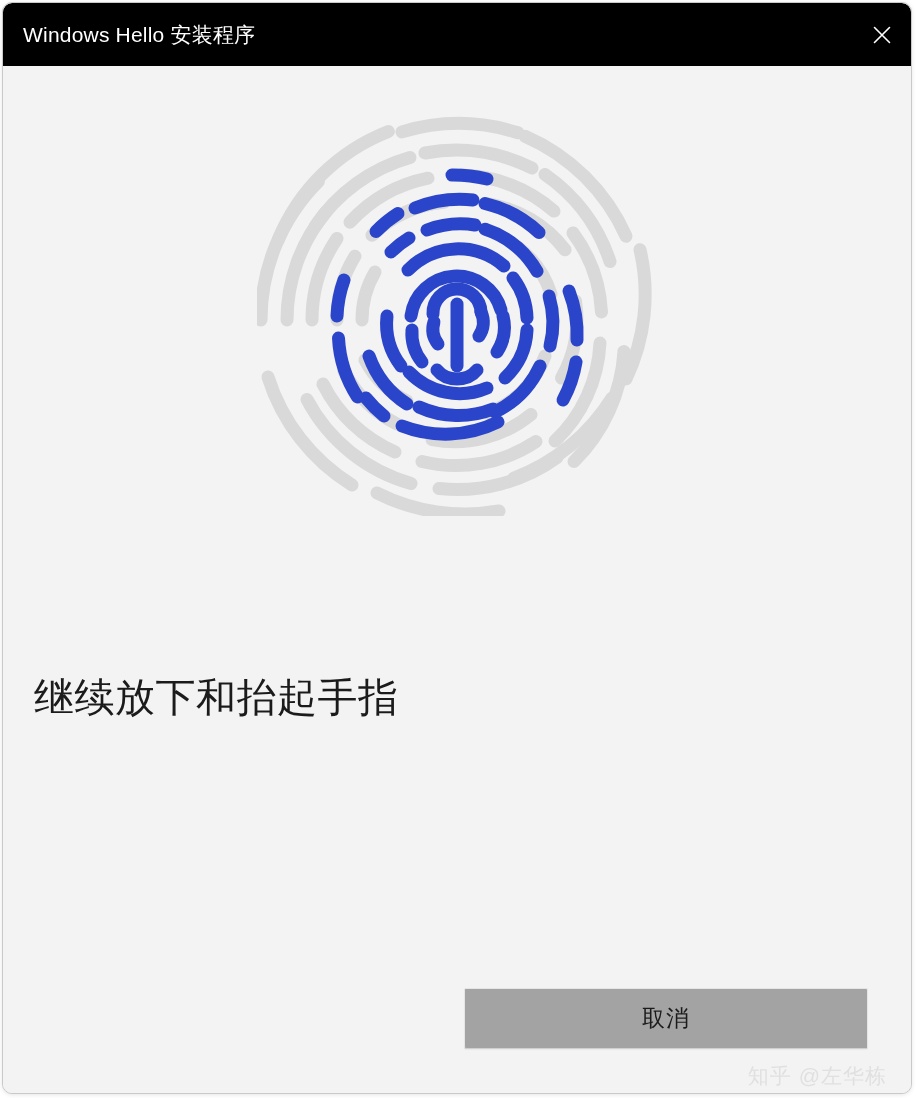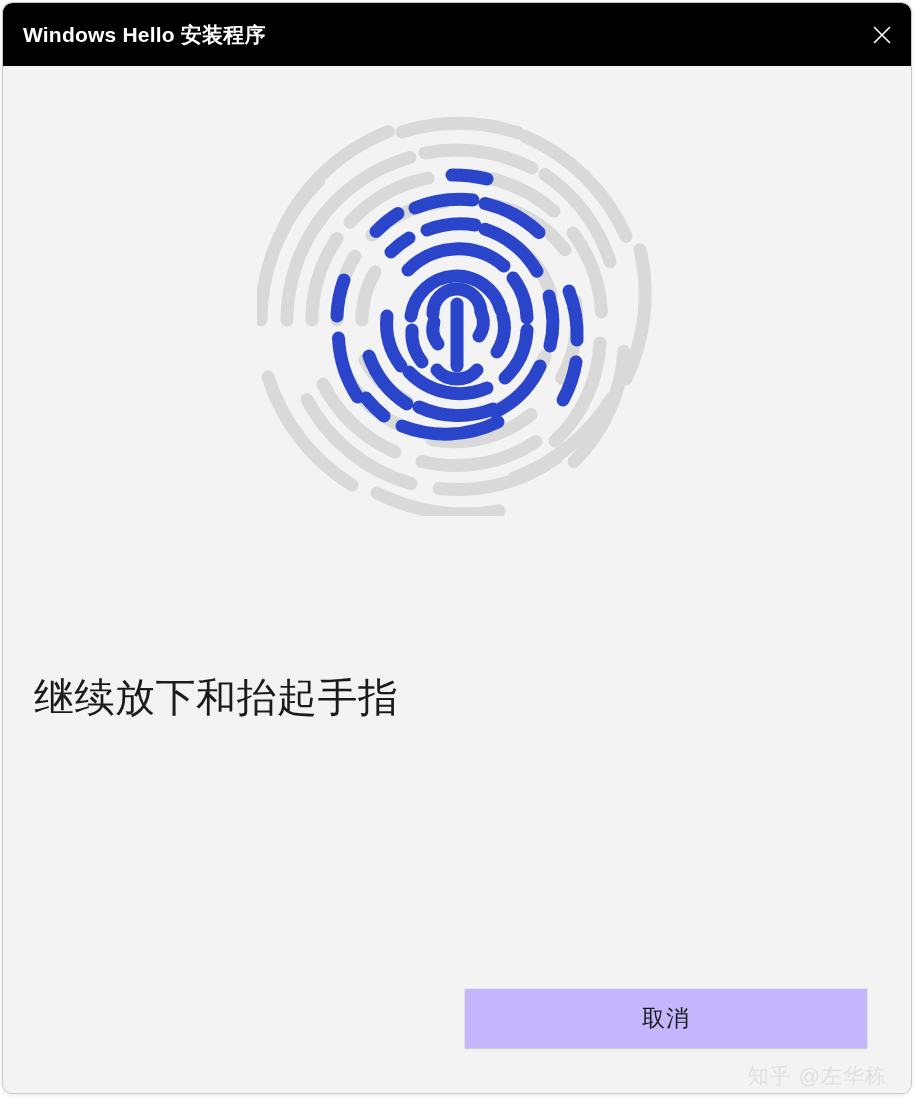--- a/index.html
+++ b/index.html
@@ -41,21 +41,21 @@
     display: flex;
     align-items: center;
     justify-content: space-between;
   }
   #title-text {
     color: #ffffff;
     font-size: 21px;
     letter-spacing: 0.2px;
     margin-left: 20px;
     white-space: nowrap;
-    font-weight: 700;
+    font-weight: 400;
   }
   #close-button {
     width: 58px;
     height: 63px;
     display: flex;
     align-items: center;
     justify-content: center;
     border-top-right-radius: 9px;
     cursor: default;
   }
@@ -92,21 +92,21 @@
     letter-spacing: 0.5px;
     white-space: nowrap;
   }
 
   #cancel-button {
     position: absolute;
     left: 461px;
     top: 922px;
     width: 404px;
     height: 61px;
-    background: #c4b5fd;
+    background: #a3a3a3;
     border: 1px solid #e5e5e5;
     border-bottom: 1px solid #d0d0d0;
     border-radius: 2px;
     box-sizing: border-box;
     display: flex;
     align-items: center;
     justify-content: center;
     cursor: default;
     box-shadow: 0 1px 1px rgba(0,0,0,0.045);
   }

